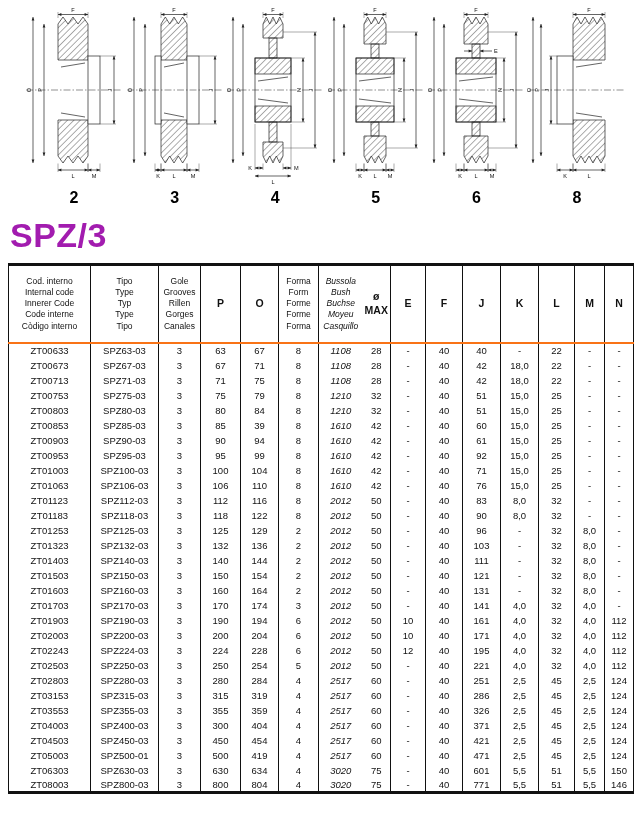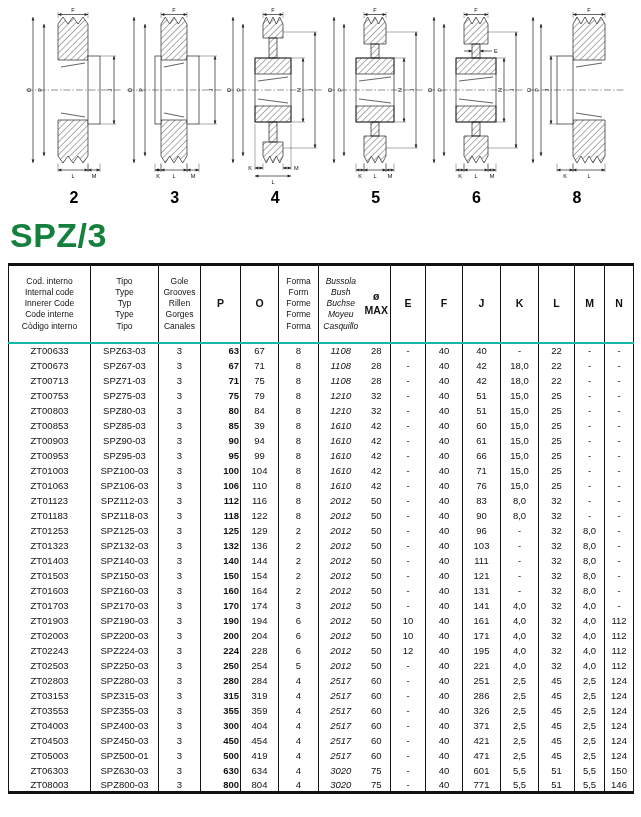--- a/index.html
+++ b/index.html
@@ -28,21 +28,21 @@
     margin-top: 1px;
     color:#000;
   }
 
   
   .title {
     font-size: 34px;
     font-weight: bold;
     letter-spacing: 0.5px;
     margin: 4px 0 8px 10px;
-    color:#15803d;
+    color:#a21caf;
   }
 
   
   table.spec {
     margin-left: 8px;
     width: 625px;
     border-collapse: collapse;
     table-layout: fixed;
     border: 1.5px solid #111;
     border-top: 3px solid #111;
@@ -50,34 +50,34 @@
   }
   table.spec th, table.spec td {
     border-left: 1px solid #111;
     border-right: 1px solid #111;
     text-align: center;
     vertical-align: middle;
     padding: 0 1px;
     overflow: hidden;
   }
   table.spec thead th {
-    border-bottom: 2px solid #14b8a6;
+    border-bottom: 2px solid #f97316;
     font-weight: normal;
     font-size: 8.5px;
     line-height: 1.32;
     white-space: pre-line;
     height: 78px;
   }
   table.spec thead th.hletter { font-weight: bold; font-size: 10.5px; }
   table.spec tbody td {
     font-size: 9.5px;
     height: 15px;
     white-space: nowrap;
   }
-  table.spec td.bcol, table.spec th.bcol { font-weight: bold; text-align: right; }
+  table.spec td.bcol, table.spec th.bcol { font-weight: normal; }
   table.spec .no-r { border-right: none; font-style: italic; }
   table.spec .no-l { border-left: none; }
 </style>
 </head>
 <body>
 
 <div class="page">
   <div class="diagrams" id="diagrams">
       <figure class="diag">
         <svg width="100" height="184" viewBox="0 0 100 184">
@@ -609,21 +609,21 @@
           <td>ZT00953</td>
           <td>SPZ95-03</td>
           <td>3</td>
           <td class="bcol">95</td>
           <td>99</td>
           <td>8</td>
           <td class="no-r">1610</td>
           <td class="no-l">42</td>
           <td>-</td>
           <td>40</td>
-          <td>66</td>
+          <td>92</td>
           <td>15,0</td>
           <td>25</td>
           <td>-</td>
           <td>-</td>
         </tr>
         <tr>
           <td>ZT01003</td>
           <td>SPZ100-03</td>
           <td>3</td>
           <td class="bcol">100</td>

